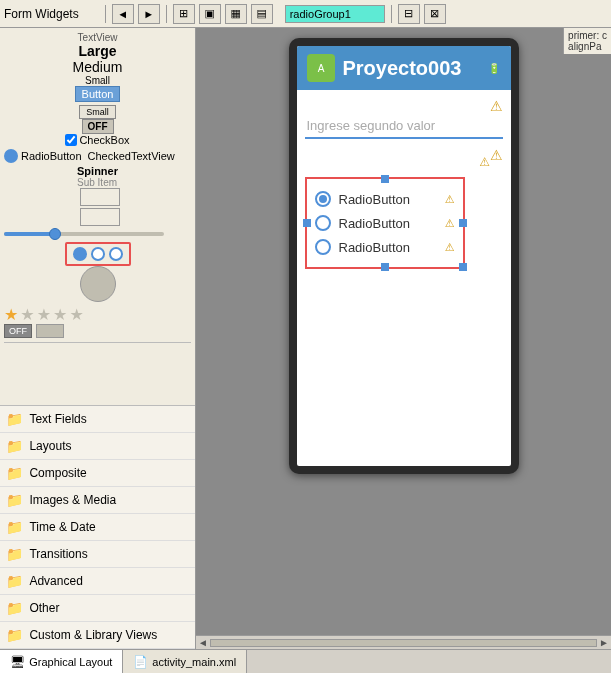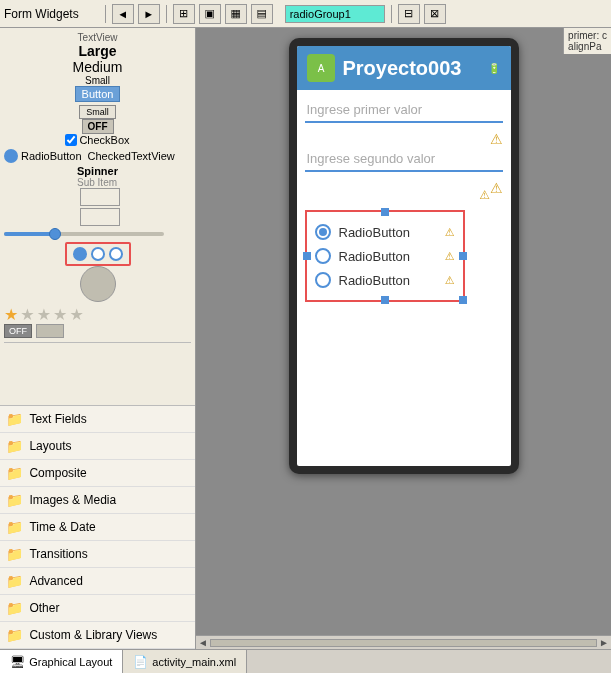--- a/index.html
+++ b/index.html
@@ -372,21 +372,20 @@
           </div>
           <span class="app-title-text">Proyecto003</span>
           <div class="status-icons">
             <span style="color:white;font-size:10px">🔋</span>
           </div>
         </div>
 
         <div class="screen-content">
 
           <div style="position:relative;margin-bottom:8px">
-            <input class="input-field" type="text" placeholder="Ingrese primer valor" style="">
             <span class="warning-icon">⚠</span>
           </div>
 
           <div style="position:relative;margin-bottom:8px">
             <input class="input-field" type="text" placeholder="Ingrese segundo valor" style="">
             <span class="warning-icon">⚠</span>
           </div>
 
           <div style="text-align:right;margin-bottom:2px">
             <span style="color:#d4a020;font-size:12px">⚠</span>

